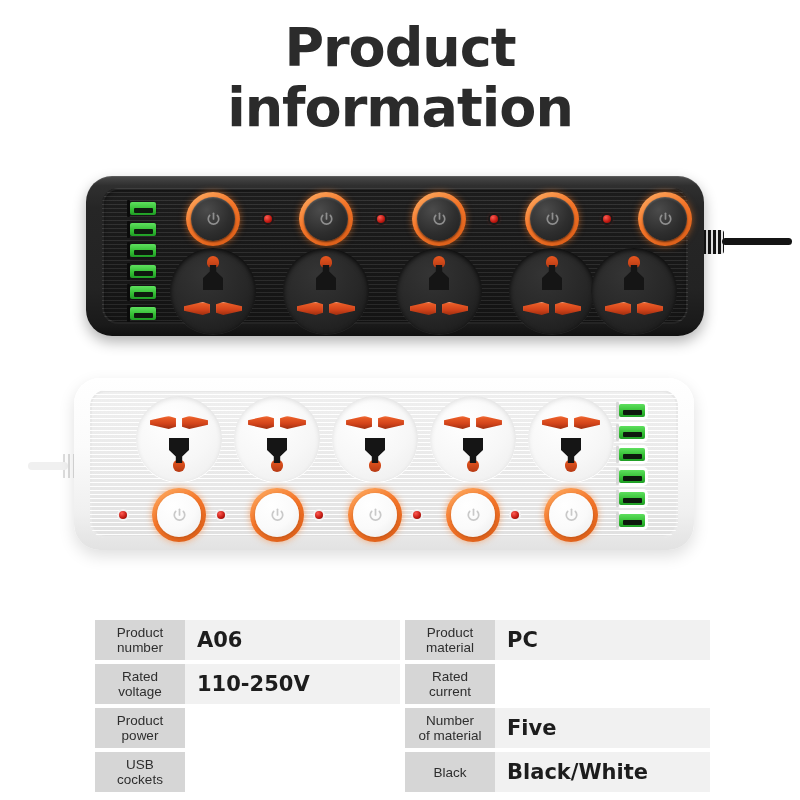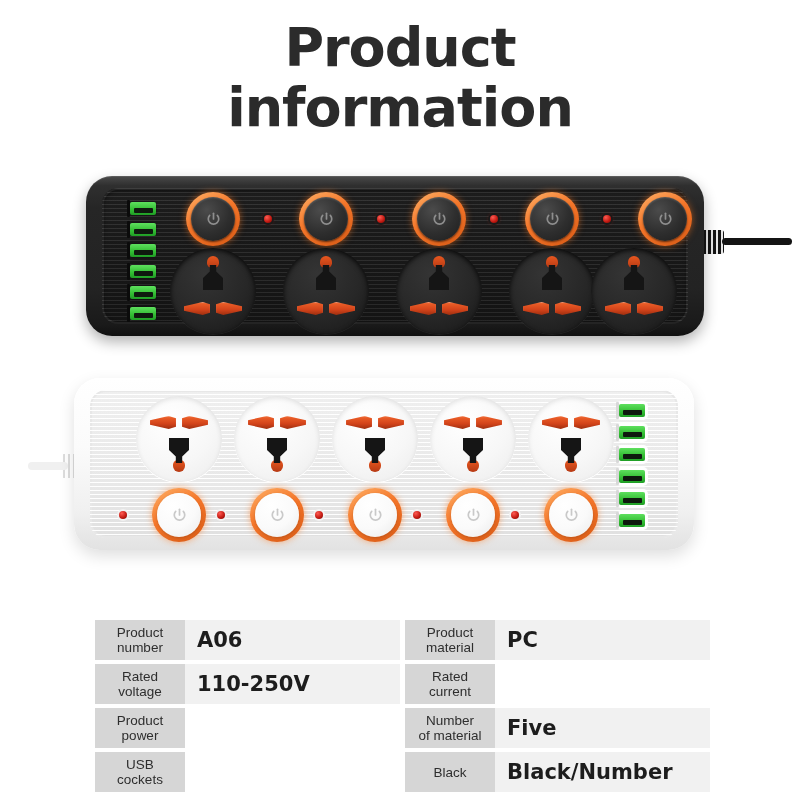--- a/index.html
+++ b/index.html
@@ -486,18 +486,18 @@
           <span>Number</span>
           <span>of material</span>
         </div>
         <div class="spec-value">Five</div>
       </div>
       <div class="spec-row">
         <div class="spec-label">
           <span>Black</span>
           <span></span>
         </div>
-        <div class="spec-value">Black/Number</div>
+        <div class="spec-value">Black/White</div>
       </div>
     </div>
 
   </div>
 </div>
 
 </body></html>

